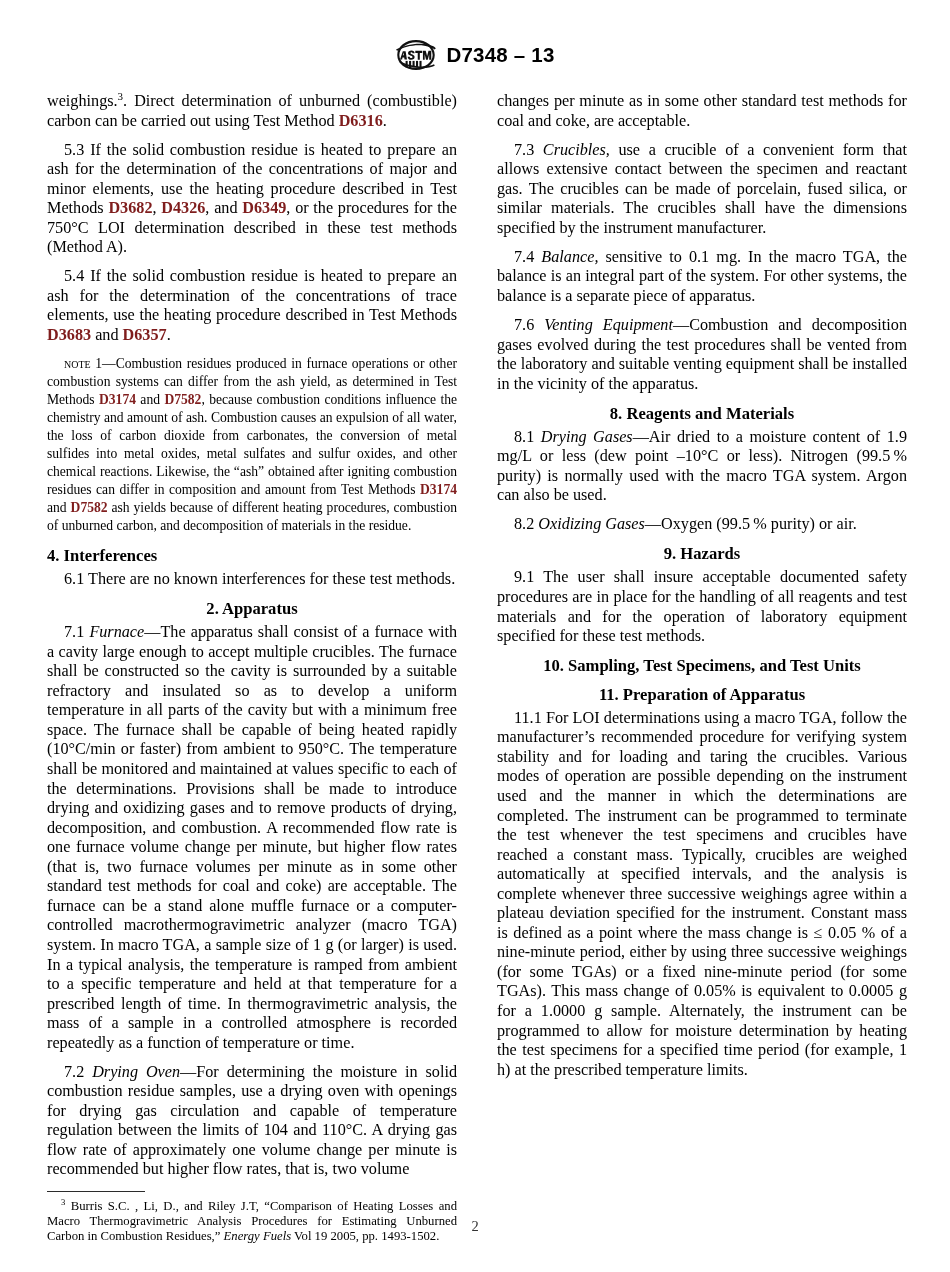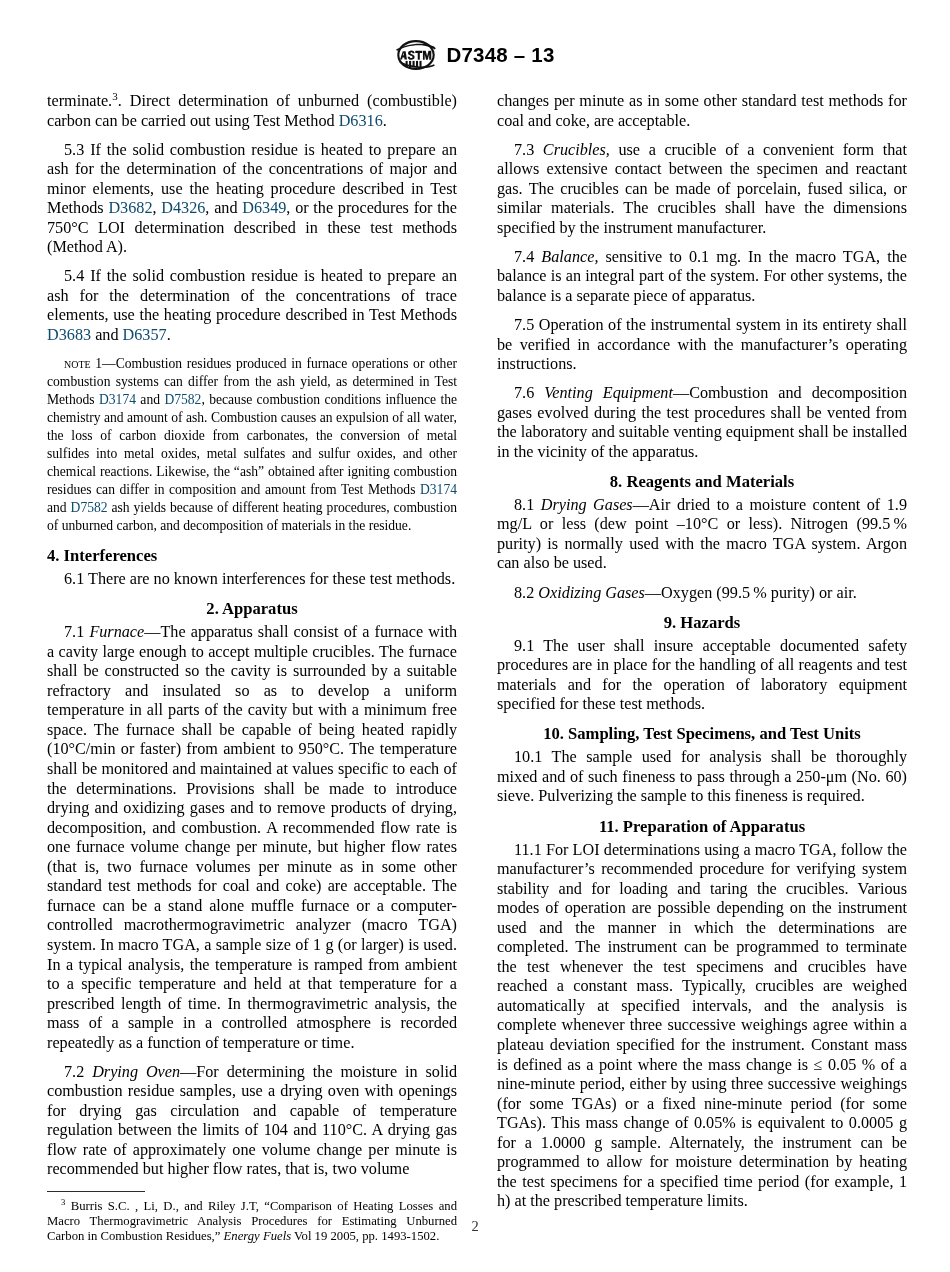--- a/index.html
+++ b/index.html
@@ -96,21 +96,22 @@
     text-align: justify;
     text-indent: 17px;
     margin: 4px 0 11px 0;
   }
   .smallcaps {
     font-variant: small-caps;
     text-transform: lowercase;
   }
   .ital { font-style: italic; }
   .ref {
-    color: #0c4a6e;
+    color: #7f1d1d;
+    font-weight: bold;
   }
   sup.fn {
     font-size: 0.68em;
     vertical-align: super;
     line-height: 0;
   }
 
   
   .footnote-wrap {
     margin-top: 11px;
@@ -162,21 +163,21 @@
         <path d="M70 66 L76 66 L76 84 L70 84 Z"></path>
       </g>
     </svg>
     <span class="designation">D7348 – 13</span>
   </div>
 
   <div class="columns">
 
     <div class="col">
 
-      <p class="cont-p"><span>terminate.</span><sup class="fn">3</sup><span>. Direct determination of unburned (combustible) carbon can be carried out using Test Method </span><span class="ref">D6316</span><span>.</span></p>
+      <p class="cont-p"><span>weighings.</span><sup class="fn">3</sup><span>. Direct determination of unburned (combustible) carbon can be carried out using Test Method </span><span class="ref">D6316</span><span>.</span></p>
 
       <p class="body-p"><span>5.3  If the solid combustion residue is heated to prepare an ash for the determination of the concentrations of major and minor elements, use the heating procedure described in Test Methods </span><span class="ref">D3682</span><span>, </span><span class="ref">D4326</span><span>, and </span><span class="ref">D6349</span><span>, or the procedures for the 750°C LOI determination described in these test methods (Method A).</span></p>
 
       <p class="body-p"><span>5.4  If the solid combustion residue is heated to prepare an ash for the determination of the concentrations of trace elements, use the heating procedure described in Test Methods </span><span class="ref">D3683</span><span> and </span><span class="ref">D6357</span><span>.</span></p>
 
       <p class="note"><span class="smallcaps">Note</span><span> 1</span><span>—Combustion residues produced in furnace operations or other combustion systems can differ from the ash yield, as determined in Test Methods </span><span class="ref">D3174</span><span> and </span><span class="ref">D7582</span><span>, because combustion conditions influence the chemistry and amount of ash. Combustion causes an expulsion of all water, the loss of carbon dioxide from carbonates, the conversion of metal sulfides into metal oxides, metal sulfates and sulfur oxides, and other chemical reactions. Likewise, the “ash” obtained after igniting combustion residues can differ in composition and amount from Test Methods </span><span class="ref">D3174</span><span> and </span><span class="ref">D7582</span><span> ash yields because of different heating procedures, combustion of unburned carbon, and decomposition of materials in the residue.</span></p>
 
       <p class="heading">4.  Interferences</p>
       <p class="body-p">6.1  There are no known interferences for these test methods.</p>
 
@@ -194,35 +195,33 @@
     </div>
 
     <div class="col">
 
       <p class="cont-p">changes per minute as in some other standard test methods for coal and coke, are acceptable.</p>
 
       <p class="body-p"><span>7.3  </span><span class="ital">Crucibles,</span><span> use a crucible of a convenient form that allows extensive contact between the specimen and reactant gas. The crucibles can be made of porcelain, fused silica, or similar materials. The crucibles shall have the dimensions specified by the instrument manufacturer.</span></p>
 
       <p class="body-p"><span>7.4  </span><span class="ital">Balance,</span><span> sensitive to 0.1 mg. In the macro TGA, the balance is an integral part of the system. For other systems, the balance is a separate piece of apparatus.</span></p>
 
-      <p class="body-p">7.5  Operation of the instrumental system in its entirety shall be verified in accordance with the manufacturer’s operating instructions.</p>
 
       <p class="body-p"><span>7.6 </span><span class="ital">Venting Equipment</span><span>—Combustion and decomposition gases evolved during the test procedures shall be vented from the laboratory and suitable venting equipment shall be installed in the vicinity of the apparatus.</span></p>
 
       <p class="heading spaced-top">8.  Reagents and Materials</p>
 
       <p class="body-p"><span>8.1  </span><span class="ital">Drying Gases</span><span>—Air dried to a moisture content of 1.9 mg/L or less (dew point –10°C or less). Nitrogen (99.5 % purity) is normally used with the macro TGA system. Argon can also be used.</span></p>
 
       <p class="body-p"><span>8.2  </span><span class="ital">Oxidizing Gases</span><span>—Oxygen (99.5 % purity) or air.</span></p>
 
       <p class="heading spaced-top">9.  Hazards</p>
       <p class="body-p">9.1  The user shall insure acceptable documented safety procedures are in place for the handling of all reagents and test materials and for the operation of laboratory equipment specified for these test methods.</p>
 
       <p class="heading spaced-top">10.  Sampling, Test Specimens, and Test Units</p>
-      <p class="body-p">10.1  The sample used for analysis shall be thoroughly mixed and of such fineness to pass through a 250-μm (No. 60) sieve. Pulverizing the sample to this fineness is required.</p>
 
       <p class="heading spaced-top">11.  Preparation of Apparatus</p>
       <p class="body-p">11.1  For LOI determinations using a macro TGA, follow the manufacturer’s recommended procedure for verifying system stability and for loading and taring the crucibles. Various modes of operation are possible depending on the instrument used and the manner in which the determinations are completed. The instrument can be programmed to terminate the test whenever the test specimens and crucibles have reached a constant mass. Typically, crucibles are weighed automatically at specified intervals, and the analysis is complete whenever three successive weighings agree within a plateau deviation specified for the instrument. Constant mass is defined as a point where the mass change is ≤ 0.05 % of a nine-minute period, either by using three successive weighings (for some TGAs) or a fixed nine-minute period (for some TGAs). This mass change of 0.05% is equivalent to 0.0005 g for a 1.0000 g sample. Alternately, the instrument can be programmed to allow for moisture determination by heating the test specimens for a specified time period (for example, 1 h) at the prescribed temperature limits.</p>
 
     </div>
   </div>
 
   <div class="page-number">2</div>
 
 </div>

